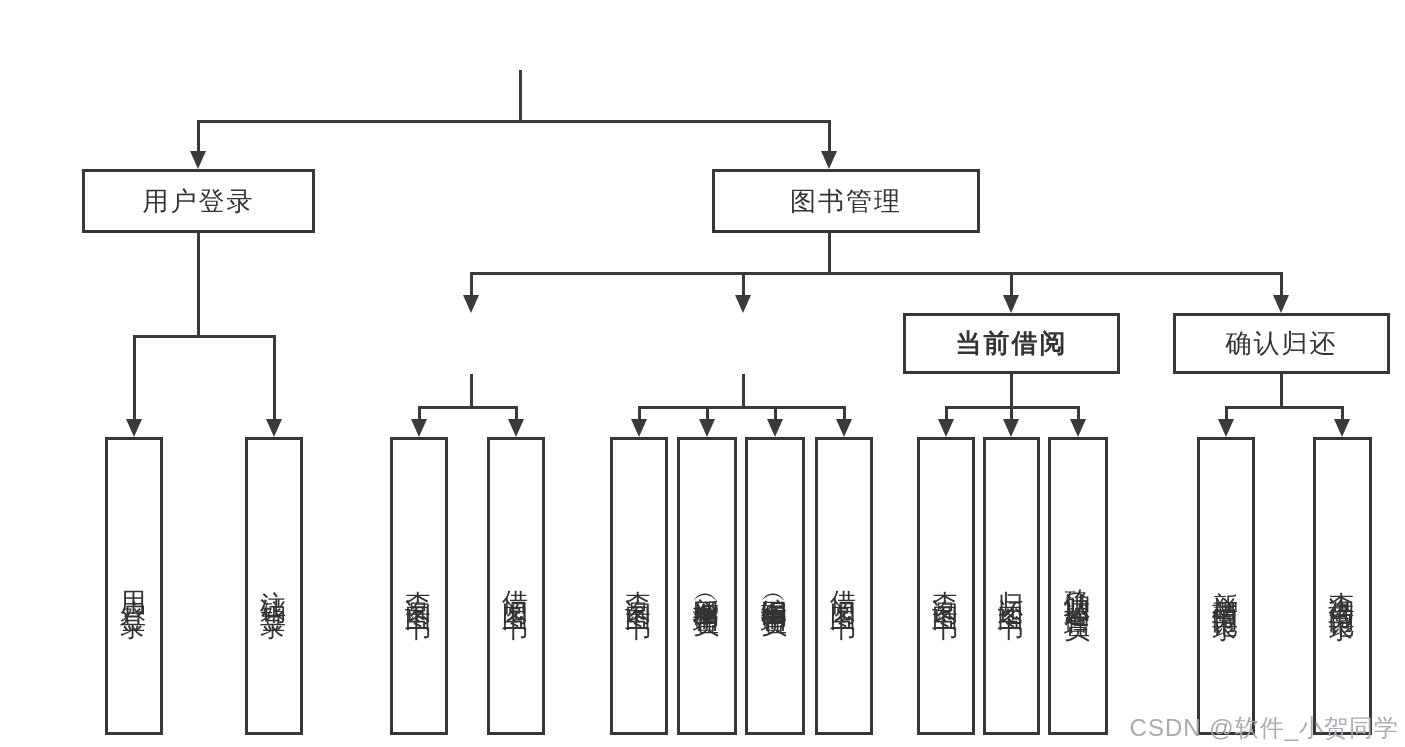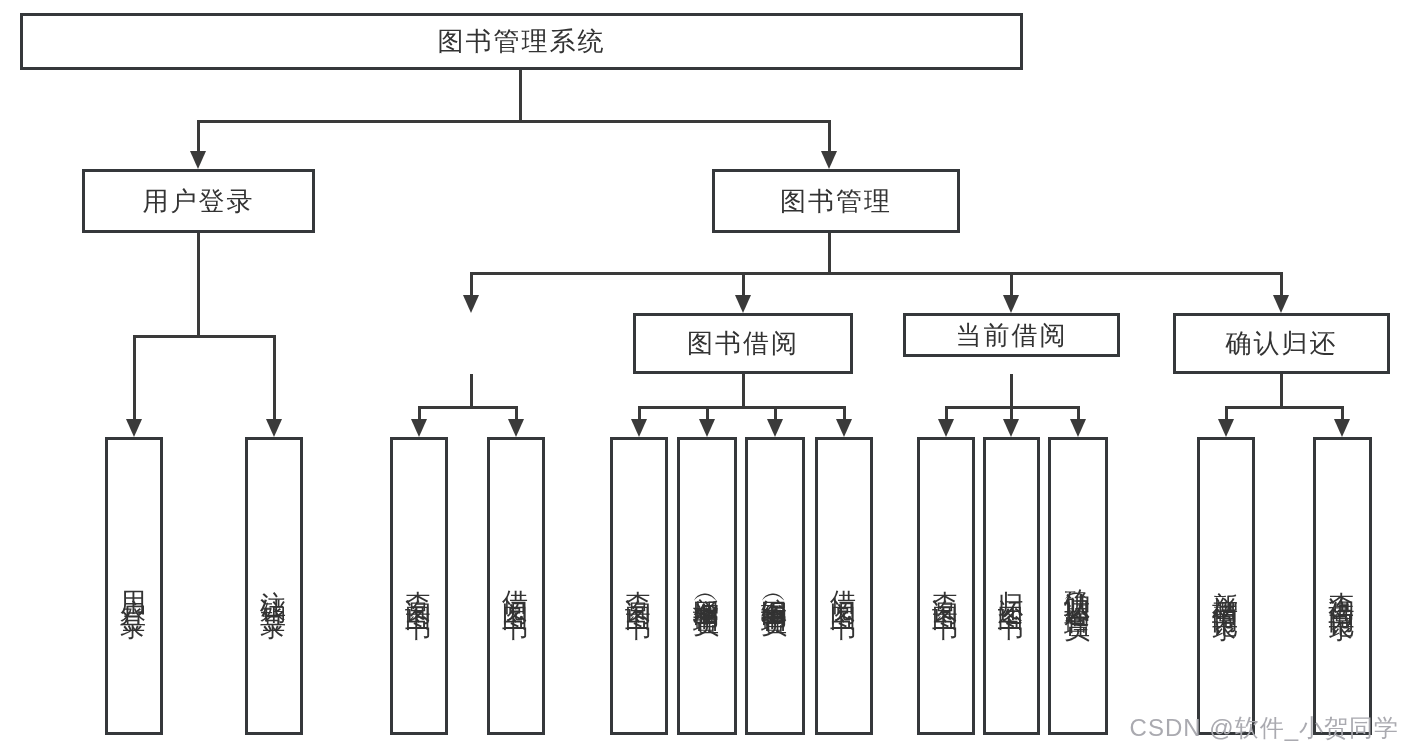--- a/index.html
+++ b/index.html
@@ -60,27 +60,25 @@
     letter-spacing: 1px;
     z-index: 5;
     white-space: nowrap;
   }
 </style>
 </head>
 <body>
 
 <div class="canvas">
 
-  <div class="node" style="left:20px; top:13px; width:1003px; height:57px;">图书管理系统</div>
 
   <div class="node" style="left:82px; top:169px; width:233px; height:64px;">用户登录</div>
-  <div class="node" style="left:712px; top:169px; width:248px; height:64px;">图书管理</div>
+  <div class="node" style="left:712px; top:169px; width:268px; height:64px;">图书管理</div>
 
-  <div class="node" style="left:633px; top:313px; width:220px; height:61px;">图书借阅</div>
-  <div class="node" style="left:903px; top:313px; width:217px; height:44px;">当前借阅</div>
+  <div class="node" style="left:903px; top:313px; width:217px; height:61px;font-weight:bold;">当前借阅</div>
   <div class="node" style="left:1173px; top:313px; width:217px; height:61px;">确认归还</div>
 
   <div class="node leaf vt4" style="left:105px; top:437px; width:58px; height:298px;">用户登录</div>
   <div class="node leaf vt4" style="left:245px; top:437px; width:58px; height:298px;">注销登录</div>
 
   <div class="node leaf vt4" style="left:390px; top:437px; width:58px; height:298px;">查询图书</div>
   <div class="node leaf vt4" style="left:487px; top:437px; width:58px; height:298px;">借阅图书</div>
 
   <div class="node leaf vt4" style="left:610px; top:437px; width:58px; height:298px;">查询图书</div>
   <div class="node leaf vt9" style="left:677px; top:437px; width:60px; height:298px;">新增图书（管理员）</div>

